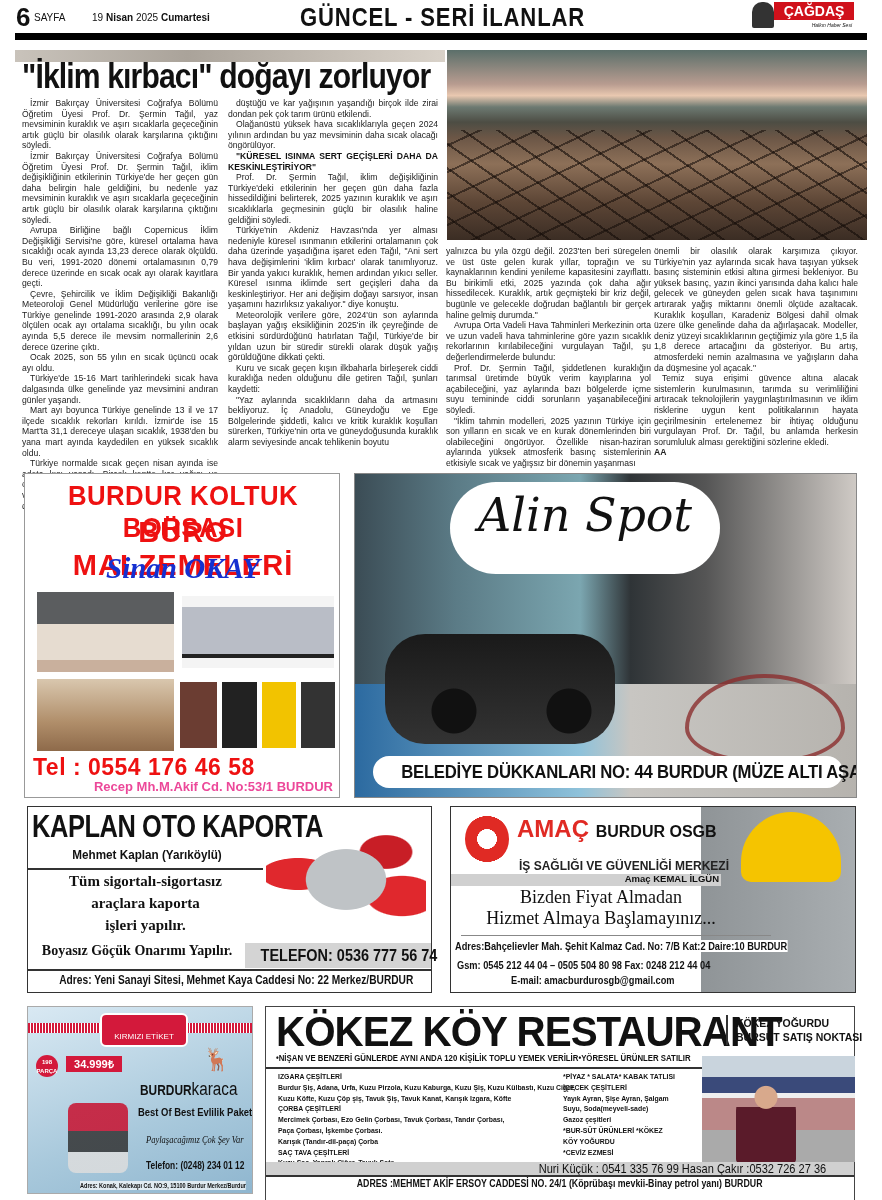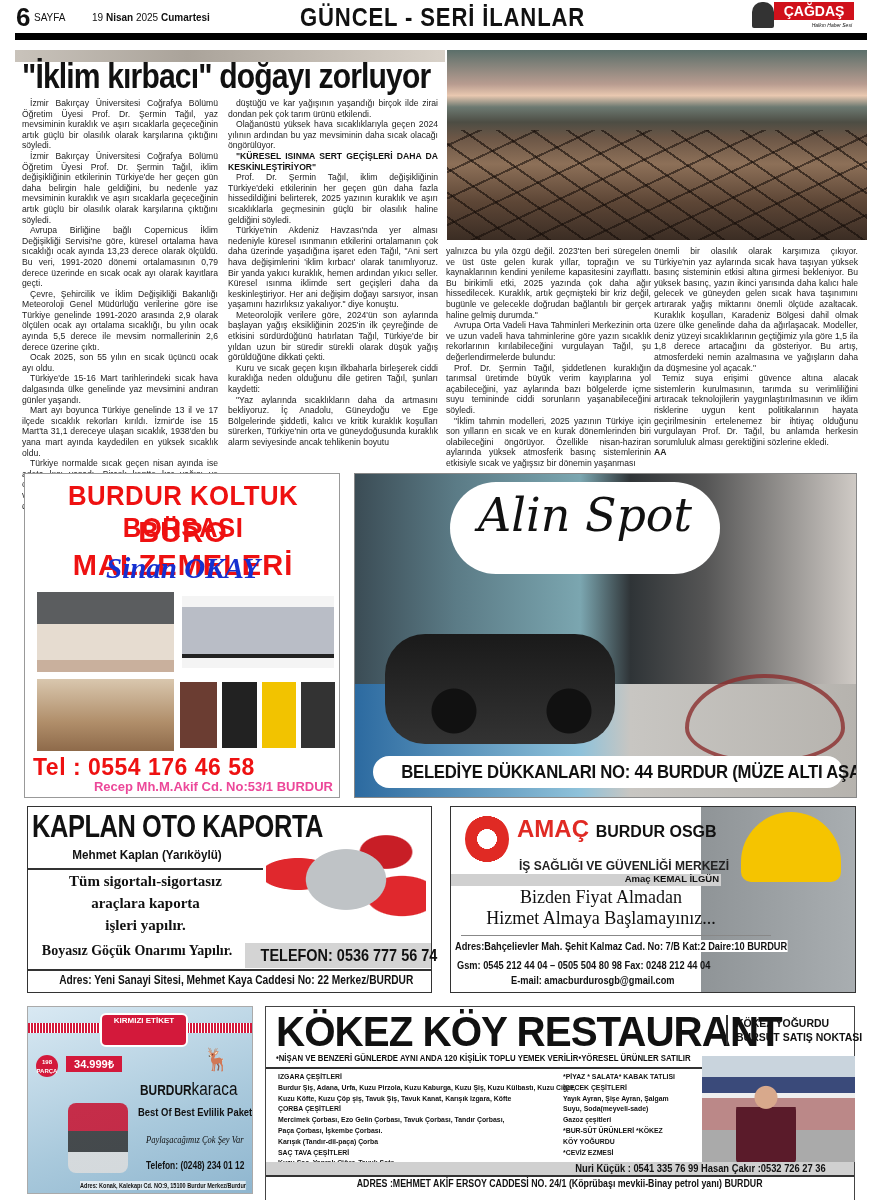--- a/index.html
+++ b/index.html
@@ -76,21 +76,21 @@
 .ad4 .man{position:absolute;left:250px;top:0;width:156px;height:187px;background:linear-gradient(90deg,#8f9497,#a9aeb1)}
 .ad4 .helmet{position:absolute;left:290px;top:5px;width:100px;height:70px;border-radius:50px 50px 10px 10px;background:#f5c400}
 .ad4 .slogan{position:absolute;left:0;top:80px;width:300px;text-align:center;font-family:"Liberation Serif",serif;font-weight:normal;font-size:18px;line-height:21px}
 .ad4 .hr{position:absolute;left:10px;top:128px;width:310px;height:1px;background:#888}
 .ad4 .adr{position:absolute;left:4px;top:133px;font-size:10.5px;font-weight:bold;white-space:nowrap;background:#fff;transform:scaleX(.88);transform-origin:left}
 .ad4 .gsm{position:absolute;left:6px;top:152px;font-size:10.5px;font-weight:bold;white-space:nowrap;transform:scaleX(.88);transform-origin:left}
 .ad4 .mail{position:absolute;left:60px;top:167px;font-size:10.5px;font-weight:bold;white-space:nowrap;transform:scaleX(.88);transform-origin:left}
 
 .ad5{left:27px;top:1006px;width:226px;height:188px;background:linear-gradient(160deg,#d9e9f3,#a9c9dc 60%,#8fb6cf);border:1px solid #aaa;overflow:hidden}
 .ad5 .stripe{position:absolute;left:0;top:16px;width:100%;height:10px;background:repeating-linear-gradient(90deg,#d3193b 0 2px,#fff 2px 3px)}
-.ad5 .tag{position:absolute;left:72px;top:6px;width:88px;height:34px;background:#d3193b;border:2px solid #fff;border-radius:6px;color:#fff;font-size:8px;font-weight:bold;text-align:center;padding-top:1px}
+.ad5 .tag{position:absolute;left:72px;top:6px;width:88px;height:34px;background:#d3193b;border:2px solid #fff;border-radius:6px;color:#fff;font-size:8px;font-weight:normal;text-align:center;padding-top:17px}
 .ad5 .badge{position:absolute;left:8px;top:48px;width:22px;height:22px;border-radius:50%;background:#d3193b;color:#fff;font-size:6px;font-weight:bold;text-align:center;line-height:9px;padding-top:3px}
 .ad5 .price{position:absolute;left:38px;top:49px;width:56px;height:16px;background:#d3193b;color:#fff;font-weight:bold;font-size:11px;text-align:center;line-height:16px}
 .ad5 .deer{position:absolute;left:175px;top:40px;font-size:22px}
 .ad5 .brand{position:absolute;left:112px;top:72px;font-size:14px;font-weight:bold;white-space:nowrap;transform:scaleX(.85);transform-origin:left}
 .ad5 .brand span{font-weight:normal;font-size:18px}
 .ad5 .pkt{position:absolute;left:110px;top:99px;font-size:11.5px;font-weight:bold;white-space:nowrap;transform:scaleX(.82);transform-origin:left}
 .ad5 .pay{position:absolute;left:118px;top:127px;font-size:10px;white-space:nowrap;font-family:"Liberation Serif",serif;font-style:italic;transform:scaleX(.85);transform-origin:left}
 .ad5 .tel{position:absolute;left:118px;top:152px;font-size:10.5px;font-weight:bold;white-space:nowrap;transform:scaleX(.8);transform-origin:left}
 .ad5 .adr{position:absolute;left:52px;top:174px;font-size:7.4px;font-weight:bold;white-space:nowrap;transform:scaleX(.75);transform-origin:left;background:rgba(255,255,255,.7)}
 .ad5 .app{position:absolute;left:40px;top:96px;width:60px;height:70px;background:linear-gradient(#c8102e 0 40%,#333 40% 70%,#ddd 70%);border-radius:8px;opacity:.85}
@@ -98,21 +98,21 @@
 .ad6{left:265px;top:1006px;width:590px;height:220px;border:1.5px solid #444;background:#fff}
 .ad6 .title{position:absolute;left:10px;top:1px;font-size:42px;font-weight:bold;letter-spacing:-1px;white-space:nowrap;transform:scaleX(.96);transform-origin:left}
 .ad6 .vbar{position:absolute;left:460px;top:8px;width:2px;height:30px;background:#333}
 .ad6 .yog{position:absolute;left:470px;top:9px;font-size:10.5px;font-weight:bold;line-height:14px;white-space:nowrap}
 .ad6 .banner{position:absolute;left:10px;top:46px;font-size:9.2px;font-weight:bold;white-space:nowrap;transform:scaleX(.85);transform-origin:left}
 .ad6 .hr{position:absolute;left:0;top:60px;width:440px;height:1.5px;background:#333}
 .ad6 .menu{position:absolute;left:12px;top:65px;font-size:8px;font-weight:bold;line-height:10.8px;white-space:nowrap;transform:scaleX(.86);transform-origin:left}
 .ad6 .menu2{position:absolute;left:297px;top:65px;font-size:8px;font-weight:bold;line-height:10.8px;white-space:nowrap;transform:scaleX(.86);transform-origin:left}
 .ad6 .photo2{position:absolute;left:436px;top:49px;width:153px;height:106px;background:linear-gradient(180deg,#c9d4dd 0 20%,#3a4a7a 20% 35%,#eee 35% 40%,#b88 40% 70%,#aaa 70%)}
 .ad6 .person{position:absolute;left:470px;top:76px;width:60px;height:80px;border-radius:28px 28px 4px 4px;background:radial-gradient(circle at 50% 18%,#d8a98c 0 11px,transparent 12px),linear-gradient(180deg,transparent 30%,#5a1b2a 30%)}
-.ad6 .phones{position:absolute;left:0;top:155px;width:100%;height:13px;background:#d0d0d0;text-align:right;padding-right:28px;font-size:11px;font-weight:bold;line-height:13px;white-space:nowrap}
+.ad6 .phones{position:absolute;left:0;top:155px;width:100%;height:13px;background:#d0d0d0;text-align:right;padding-right:28px;font-size:13px;font-weight:normal;line-height:13px;white-space:nowrap}
 .ad6 .phones span{display:inline-block;transform:scaleX(.85);transform-origin:right}
 .ad6 .hr2{position:absolute;left:0;top:168px;width:100%;height:1.5px;background:#333}
 .ad6 .adr{position:absolute;left:0;top:171px;width:100%;text-align:center;font-size:10px;font-weight:bold;white-space:nowrap}
 .ad6 .adr span{display:inline-block;transform:scaleX(.88)}
 </style>
 </head>
 <body>
 
 <div class="abs pgnum">6</div>
 <div class="abs sayfa">SAYFA</div>

